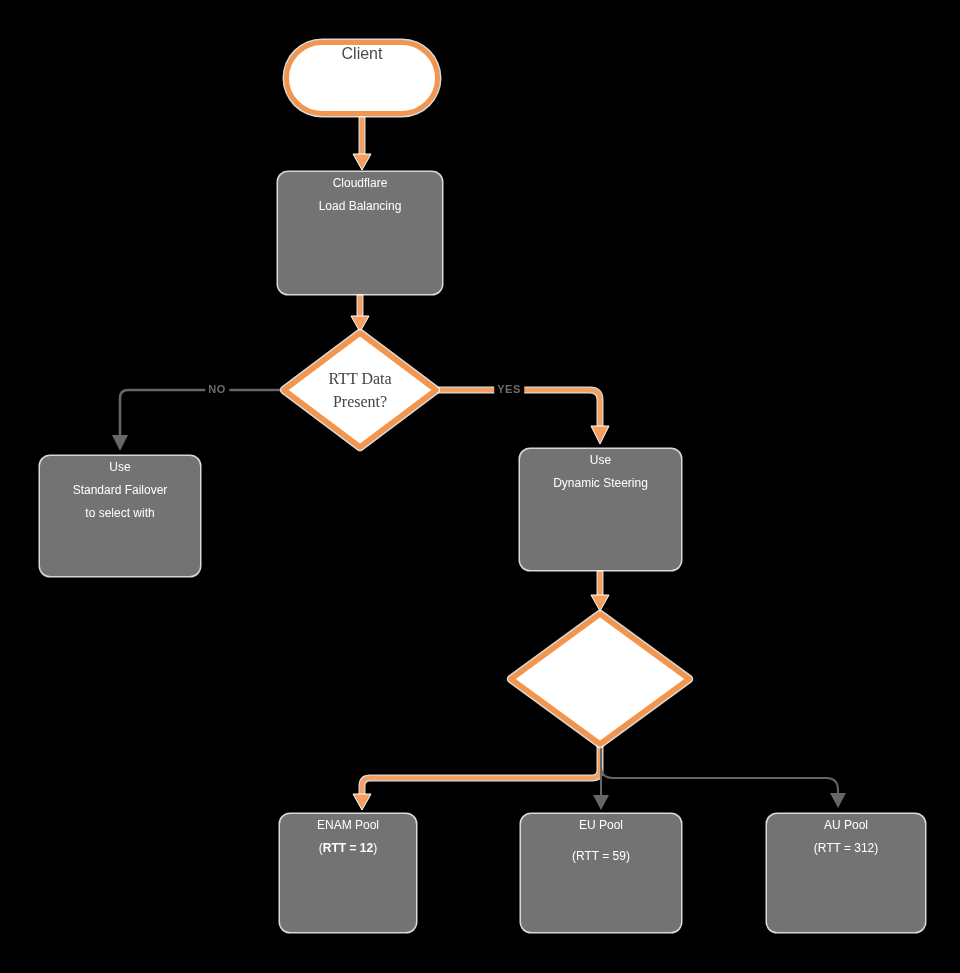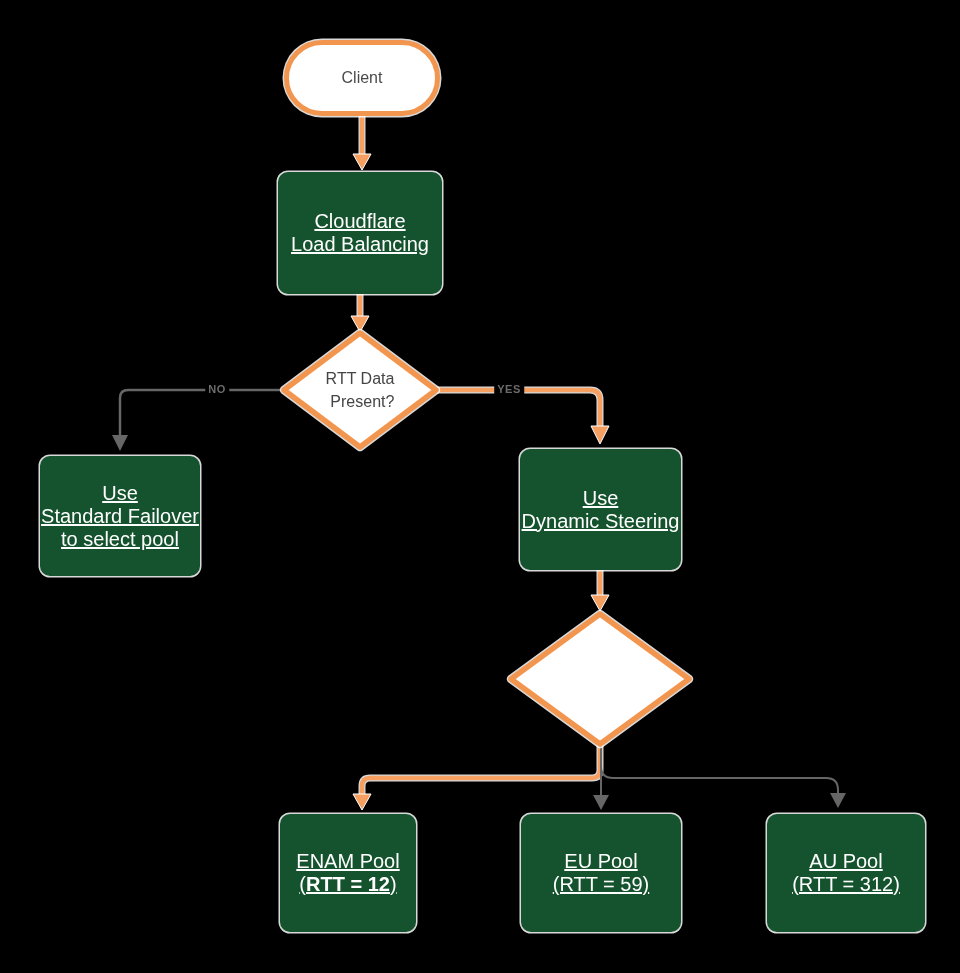--- a/index.html
+++ b/index.html
@@ -20,50 +20,50 @@
     left: 0; top: 0;
     width: 960px; height: 973px;
     z-index: 1;
   }
   .node {
     position: absolute;
     box-sizing: border-box;
     display: flex;
     flex-direction: column;
     align-items: center;
-    justify-content: center;
+    justify-content: flex-start;
     text-align: center;
     z-index: 2;
   }
   .process {
-    background: #14532d;
+    background: #737373;
     border-radius: 10px;
     color: #FFFFFF;
-    font-size: 20px;
+    font-size: 12px;
     line-height: 23px;
     box-shadow: 0 0 0 1.5px rgba(255,255,255,0.85);
-    text-decoration: underline;
   }
   .terminator {
     background: #FFFFFF;
     border: 5px solid #F2954E;
     border-radius: 38px;
     color: #4A4A4A;
     font-size: 16px;
     box-shadow: 0 0 0 1.5px rgba(255,255,255,0.85);
   }
   .diamond-label {
     position: absolute;
     transform: translate(-50%, -50%);
-    text-align: right;
+    text-align: center;
     color: #454545;
     font-size: 16px;
     line-height: 23px;
     z-index: 3;
     white-space: nowrap;
+    font-family: Liberation Serif, serif;
   }
   .edge-label {
     position: absolute;
     transform: translate(-50%, -50%);
     background: #000000;
     color: #6B6B6B;
     font-size: 11px;
     font-weight: bold;
     letter-spacing: 0.5px;
     padding: 1px 3px;
@@ -128,37 +128,37 @@
     <div>Present?</div>
   </div>
 
   <div class="edge-label" style="left:217px; top:389px;">NO</div>
 
   <div class="edge-label" style="left:509px; top:389px;">YES</div>
 
   <div class="node process" style="left:40px; top:456px; width:160px; height:120px;">
     <div>Use</div>
     <div>Standard Failover</div>
-    <div>to select pool</div>
+    <div>to select with</div>
   </div>
 
   <div class="node process" style="left:520px; top:449px; width:161px; height:121px;">
     <div>Use</div>
     <div>Dynamic Steering</div>
   </div>
 
 
   <div class="node process" style="left:280px; top:814px; width:136px; height:118px;">
     <div>ENAM Pool</div>
     <div>
       <span>(</span><span class="bold-part">RTT = 12</span><span>)</span>
     </div>
   </div>
 
-  <div class="node process" style="left:521px; top:814px; width:160px; height:118px;">
+  <div class="node process" style="left:521px; top:814px; width:160px; height:118px;gap:8px;">
     <div>EU Pool</div>
     <div>(RTT = 59)</div>
   </div>
 
   <div class="node process" style="left:761px; top:814px; width:158px; height:118px;margin-left:6px;">
     <div>AU Pool</div>
     <div>(RTT = 312)</div>
   </div>
 
 </div>

